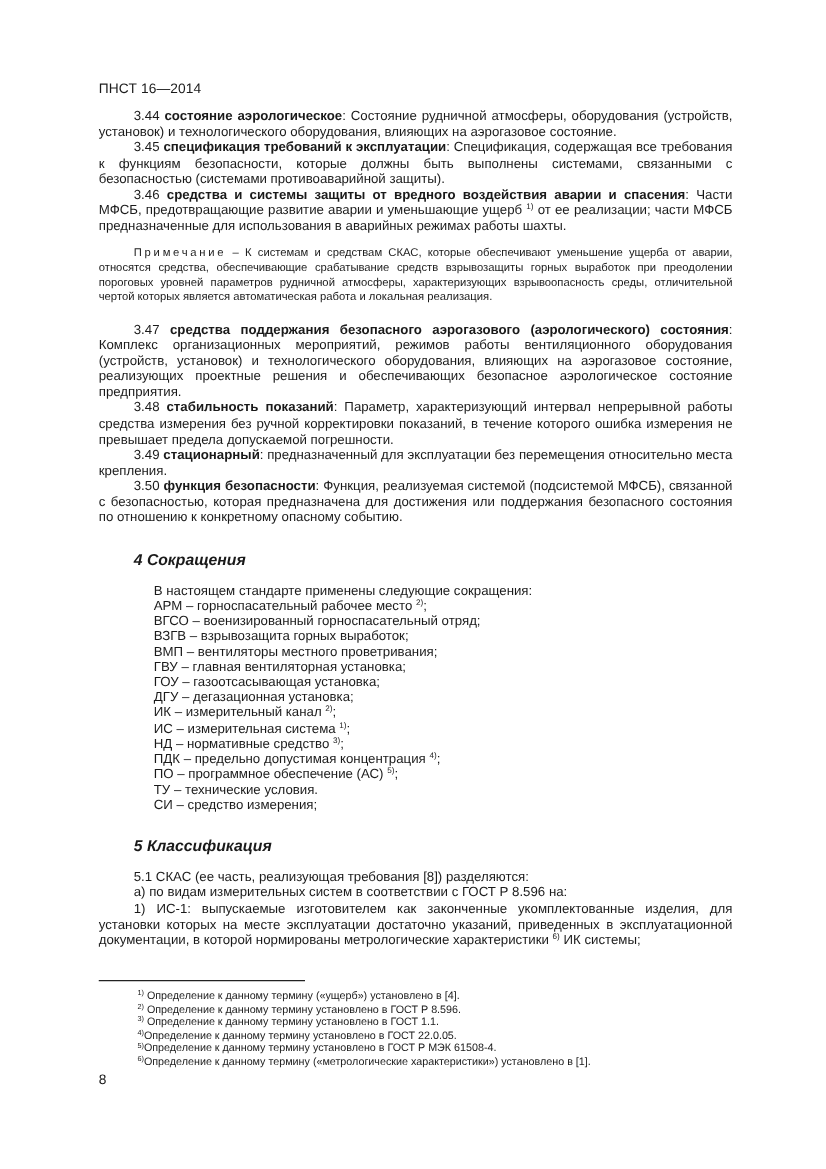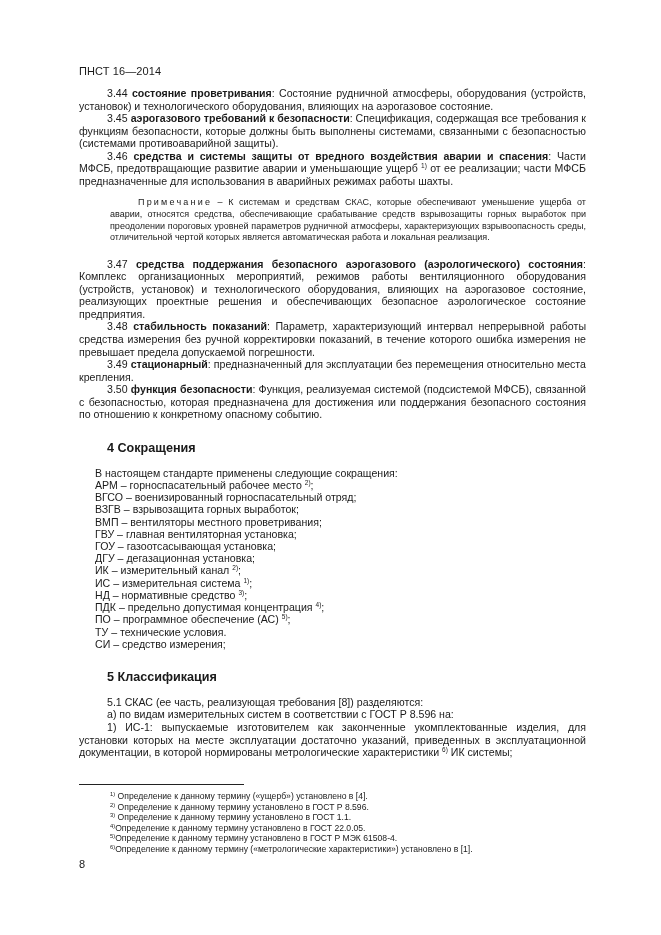--- a/index.html
+++ b/index.html
@@ -11,28 +11,29 @@
     position: absolute; left: 79px; top: 65px;
     font-size: 11px; font-weight: normal; letter-spacing: 0.1px;
   }
   .body-block { position: absolute; left: 79px; top: 87px; width: 507px; font-size: 10.6px; line-height: 12.55px; }
   p { margin: 0; text-align: justify; }
   .ind { text-indent: 28px; }
   b { font-weight: bold; }
   sup { font-size: 6.5px; vertical-align: 4px; line-height: 0; }
   .note {
     margin-top: 10px; margin-bottom: 14px;
-    font-size: 9px; line-height: 11.6px; margin-left: 31px;
+    font-size: 9px; line-height: 11.6px;
   }
   .note .lbl { letter-spacing: 2.2px; }
   h2 {
     font-size: 12.6px; font-weight: bold; margin: 20px 0 12px 28px; padding: 0;
     line-height: 14px;
+    font-style: italic;
   }
-  .abbr { margin-left: 16px; font-size: 10.6px; line-height: 12.2px; }
+  .abbr { margin-left: 44px; font-size: 10.6px; line-height: 12.2px; }
   .abbr div { text-align: left; }
   .footrule {
     position: absolute; left: 79px; top: 784px; width: 165px; height: 0;
     border-top: 1px solid #222;
   }
   .footnotes {
     position: absolute; left: 110px; top: 791px; width: 480px;
     font-size: 8.6px; line-height: 10.6px;
   }
   .footnotes sup { font-size: 5.8px; vertical-align: 3px; }
@@ -40,23 +41,23 @@
     position: absolute; left: 79px; top: 858px; font-size: 11px;
   }
 </style>
 </head>
 <body>
 
 <div class="hdr">ПНСТ 16—2014</div>
 
 <div class="body-block">
 
-  <p class="ind"><span>3.44</span> <b>состояние проветривания</b><span>: Состояние рудничной атмосферы, оборудования (устройств, установок) и технологического оборудования, влияющих на аэрогазовое состояние.</span></p>
+  <p class="ind"><span>3.44</span> <b>состояние аэрологическое</b><span>: Состояние рудничной атмосферы, оборудования (устройств, установок) и технологического оборудования, влияющих на аэрогазовое состояние.</span></p>
 
-  <p class="ind"><span>3.45</span> <b>аэрогазового требований к безопасности</b><span>: Спецификация, содержащая все требования к функциям безопасности, которые должны быть выполнены системами, связанными с безопасностью (системами противоаварийной защиты).</span></p>
+  <p class="ind"><span>3.45</span> <b>спецификация требований к эксплуатации</b><span>: Спецификация, содержащая все требования к функциям безопасности, которые должны быть выполнены системами, связанными с безопасностью (системами противоаварийной защиты).</span></p>
 
   <p class="ind"><span>3.46</span> <b>средства и системы защиты от вредного воздействия аварии и спасения</b><span>: Части МФСБ, предотвращающие развитие аварии и уменьшающие ущерб</span> <sup>1)</sup><span> от ее реализации; части МФСБ предназначенные для использования в аварийных режимах работы шахты.</span></p>
 
   <p class="ind note"><span class="lbl">Примечание</span><span> – К системам и средствам СКАС, которые обеспечивают уменьшение ущерба от аварии, относятся средства, обеспечивающие срабатывание средств взрывозащиты горных выработок при преодолении пороговых уровней параметров рудничной атмосферы, характеризующих взрывоопасность среды, отличительной чертой которых является автоматическая работа и локальная реализация.</span></p>
 
   <p class="ind"><span>3.47</span> <b>средства поддержания безопасного аэрогазового (аэрологического) состояния</b><span>: Комплекс организационных мероприятий, режимов работы вентиляционного оборудования (устройств, установок) и технологического оборудования, влияющих на аэрогазовое состояние, реализующих проектные решения и обеспечивающих безопасное аэрологическое состояние предприятия.</span></p>
   <p class="ind"><span>3.48</span> <b>стабильность показаний</b><span>: Параметр, характеризующий интервал непрерывной работы средства измерения без ручной корректировки показаний, в течение которого ошибка измерения не превышает предела допускаемой погрешности.</span></p>
   <p class="ind"><span>3.49</span> <b>стационарный</b><span>: предназначенный для эксплуатации без перемещения относительно места крепления.</span></p>
   <p class="ind"><span>3.50</span> <b>функция безопасности</b><span>: Функция, реализуемая системой (подсистемой МФСБ), связанной с безопасностью, которая предназначена для достижения или поддержания безопасного состояния по отношению к конкретному опасному событию.</span></p>
 

